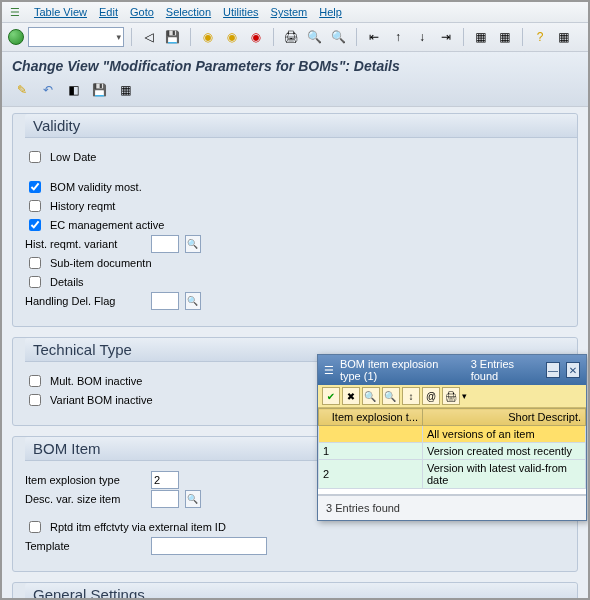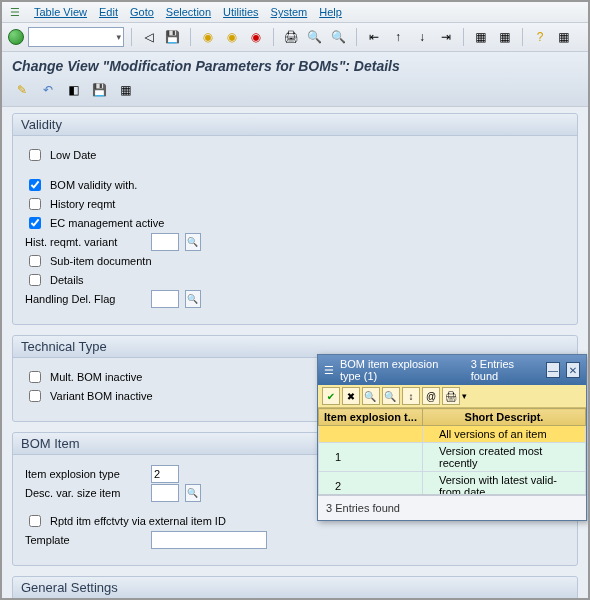--- a/index.html
+++ b/index.html
@@ -83,23 +83,24 @@
     border: 1px solid #bac7d8;
     background: #e1e8f0;
     border-radius: 3px;
     margin-bottom: 10px;
     padding-bottom: 6px;
   }
   .group-header {
     background: linear-gradient(#e8eef5, #cfdae8);
     border-bottom: 1px solid #bac7d8;
     padding: 3px 8px;
-    font-size: 13px;
+    font-size: 15px;
     color: #2d3d54;
     border-radius: 3px 3px 0 0;
+    margin-left: 12px;
   }
   .group-body { padding: 9px 12px; }
   .row { display:flex; align-items:center; min-height:18px; gap:6px; margin:1px 0; }
   .row label { min-width: 120px; }
   .cb { width:12px; height:12px; }
   input.txt {
     border:1px solid #8fa4c0;
     height:16px;
     font-size:11px;
     padding:0 2px;
@@ -145,24 +146,24 @@
     width:16px;height:16px;border:1px solid #b7a968;background:#fff6d8;
     display:inline-flex;align-items:center;justify-content:center;
     font-size:10px;cursor:pointer;
   }
   .popup-grid{
     background:#fff;border-bottom:1px solid #c5ccd6;flex:1;overflow:hidden;
   }
   .popup-grid table{width:100%;border-collapse:collapse;font-size:11px;}
   .popup-grid th{
     background:linear-gradient(#f0d98c,#e5c96a);
-    border:1px solid #b7a968;padding:2px 4px;text-align:center;font-weight:bold;
+    border:1px solid #b7a968;padding:2px 4px;text-align:right;font-weight:normal;
   }
   .popup-grid td{
-    border:1px solid #cfd8e3;padding:2px 16px;background:#dff7ea;
+    border:1px solid #cfd8e3;padding:2px 4px;background:#dff7ea;
   }
   .popup-grid tr.sel td{ background:#ffe06b; }
   .popup-status{
     padding:6px 8px;color:#333;
     border-top:1px solid #c5ccd6;
   }
 </style>
 </head>
 <body>
 
@@ -220,21 +221,21 @@
   <div class="group">
     <div class="group-header">Validity</div>
     <div class="group-body">
       <div class="row">
           <input type="checkbox" class="cb" style="">
           <span>Low Date</span>
         </div>
       <div style="height:10px;"></div>
       <div class="row">
           <input type="checkbox" class="cb" checked="" style="">
-          <span>BOM validity with.</span>
+          <span>BOM validity most.</span>
         </div>
       <div class="row">
           <input type="checkbox" class="cb" style="">
           <span>History reqmt</span>
         </div>
       <div class="row">
           <input type="checkbox" class="cb" checked="" style="">
           <span>EC management active</span>
         </div>
       <div class="row">

